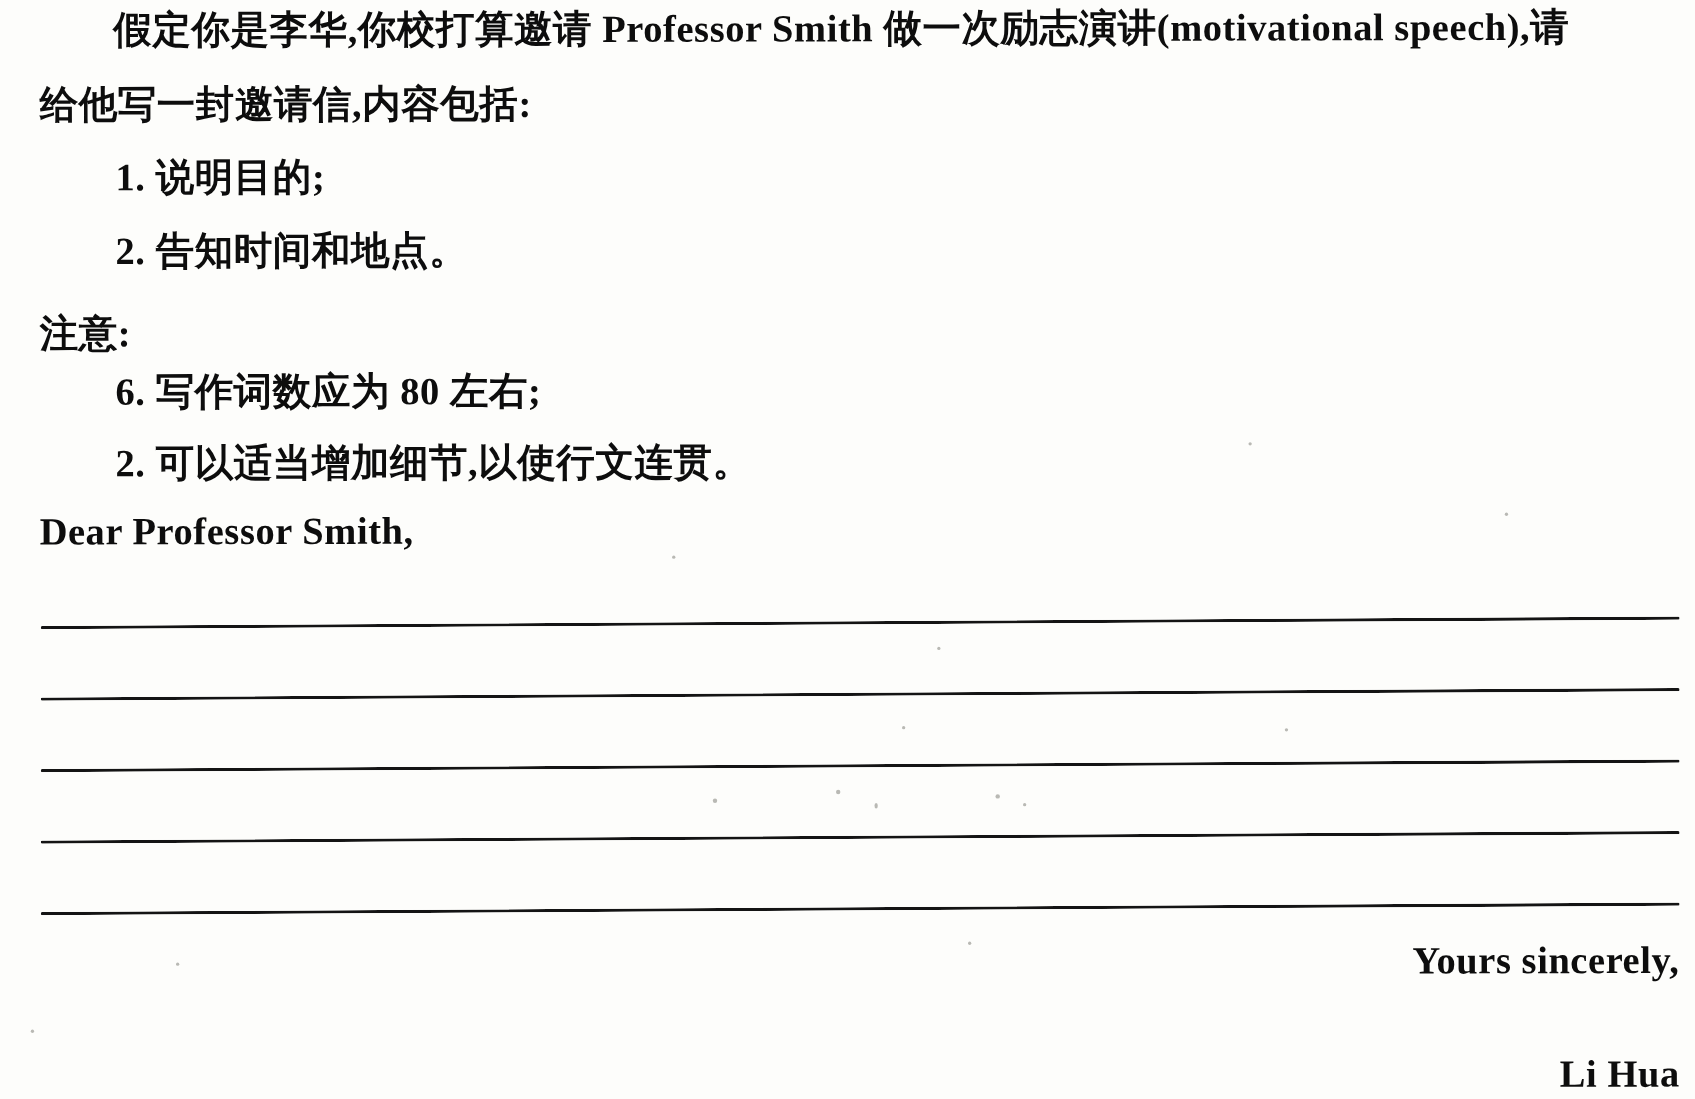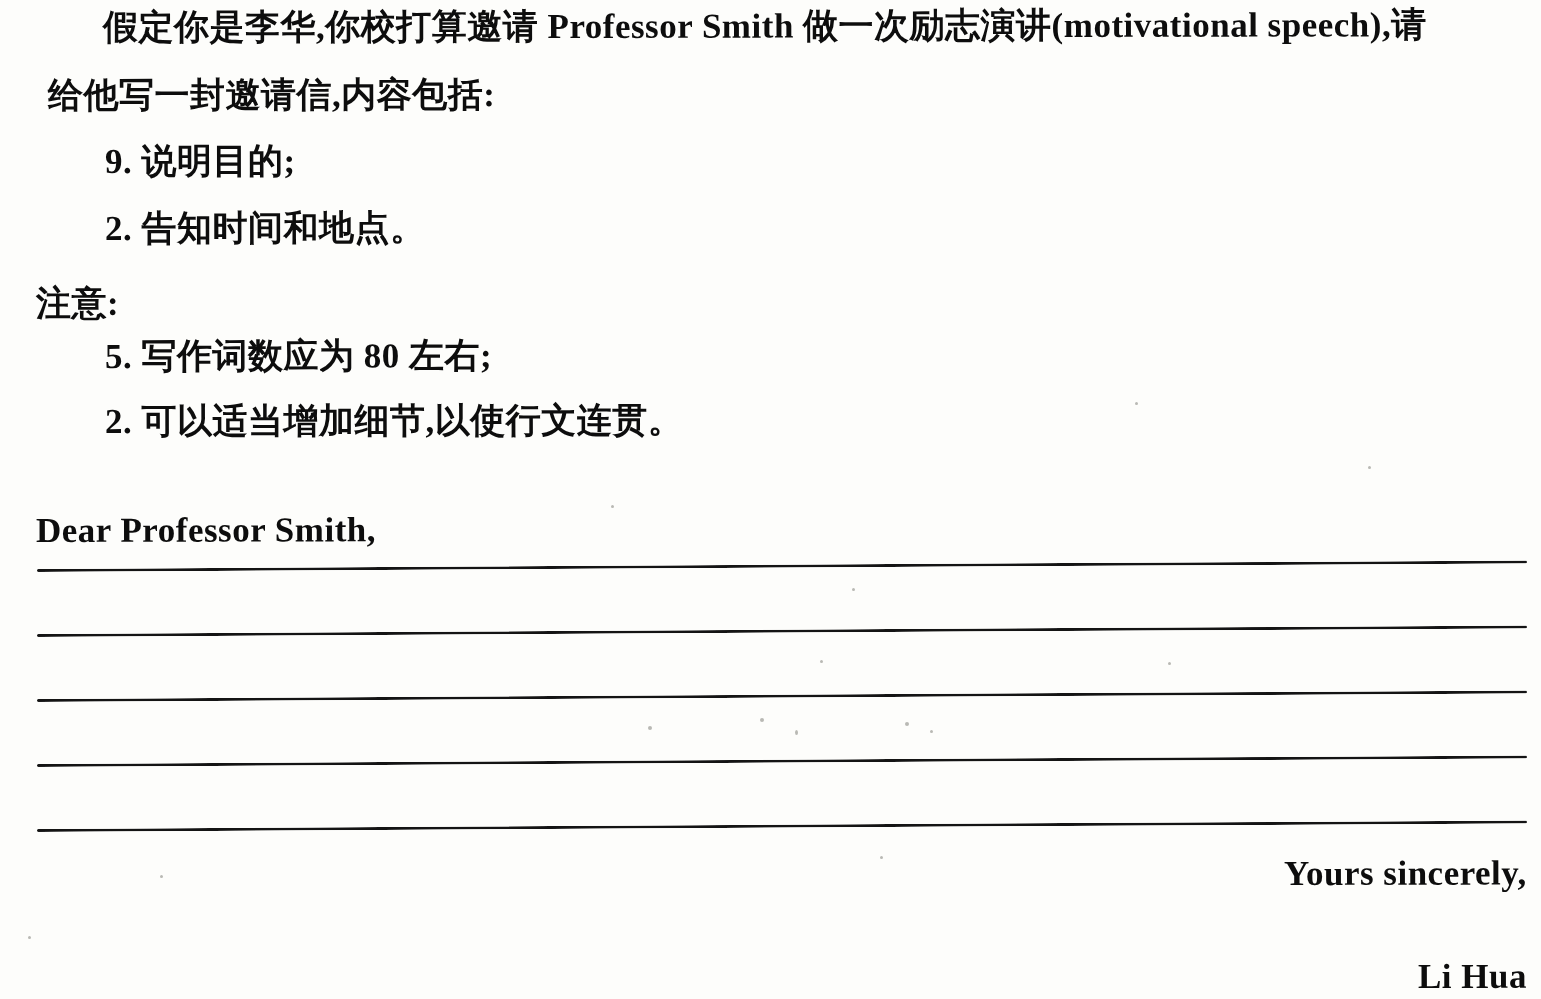--- a/index.html
+++ b/index.html
@@ -44,33 +44,33 @@
     border-radius: 50%;
   }
 </style>
 </head>
 <body>
 
 <div class="page">
 
   <div class="txt" style="left:103px; top:10px;">假定你是李华,你校打算邀请 Professor Smith 做一次励志演讲(motivational speech),请</div>
 
-  <div class="txt" style="left:48px; top:78px;">给他写一封邀请信,内容包括:</div>
+  <div class="txt" style="left:36px; top:78px;">给他写一封邀请信,内容包括:</div>
 
-  <div class="txt" style="left:105px; top:144px;">9. 说明目的;</div>
+  <div class="txt" style="left:105px; top:144px;">1. 说明目的;</div>
 
   <div class="txt" style="left:105px; top:211px;font-family:Liberation Serif, serif;">2. 告知时间和地点。</div>
 
   <div class="txt" style="left:36px; top:286px;">注意:</div>
 
-  <div class="txt" style="left:105px; top:339px;">5. 写作词数应为 80 左右;</div>
+  <div class="txt" style="left:105px; top:339px;">6. 写作词数应为 80 左右;</div>
 
   <div class="txt" style="left:105px; top:404px;">2. 可以适当增加细节,以使行文连贯。</div>
 
-  <div class="txt" style="left:36px; top:466px;margin-top:47px;">Dear Professor Smith,</div>
+  <div class="txt" style="left:36px; top:466px;">Dear Professor Smith,</div>
 
   <div>
       <div class="answer-line" style="top: 569px;"></div>
       <div class="answer-line" style="top: 634px;"></div>
       <div class="answer-line" style="top: 699px;"></div>
       <div class="answer-line" style="top: 764px;"></div>
       <div class="answer-line" style="top: 829px;"></div>
     </div>
 
   <div class="txt closing-block" style="right:14px; left:auto; top:856px;">Yours sincerely,</div>

